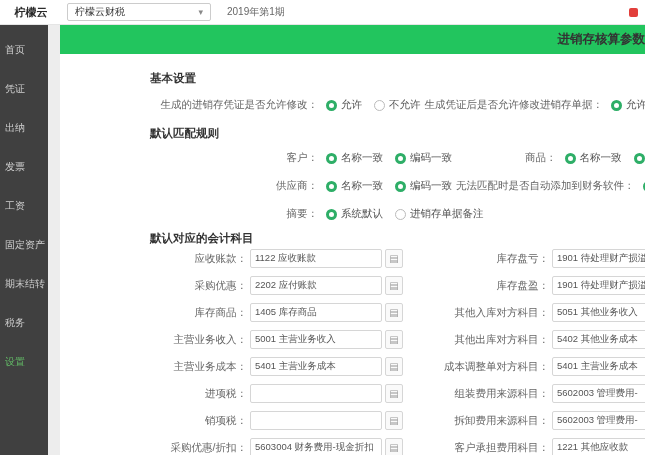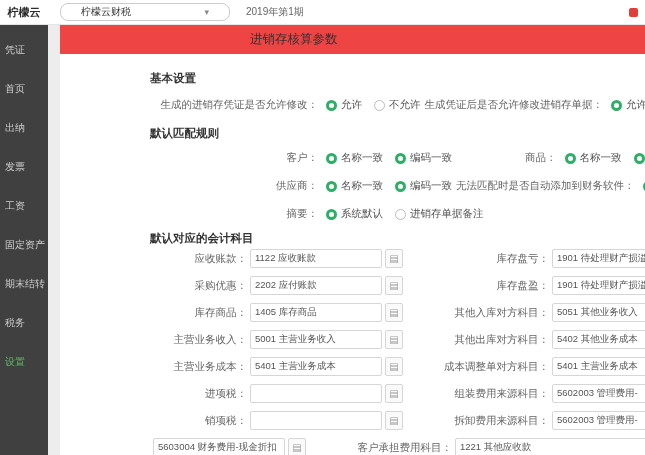--- a/index.html
+++ b/index.html
@@ -5,35 +5,35 @@
   * { box-sizing: content-box; }
   html,body{margin:0;padding:0;}
   body{
     width:645px;height:455px;overflow:hidden;position:relative;
     background:#ededed;color:#333;
     font-family:"Liberation Sans","DejaVu Sans",sans-serif;font-size:10.5px;
   }
   
   .topbar{position:absolute;top:0;left:0;width:645px;height:24px;background:#fff;
     border-bottom:1px solid #e5e5e5;display:flex;align-items:center;z-index:5;}
-  .logo{width:48px;text-align:center;font-weight:bold;font-size:11px;color:#2b2b2b;flex:none;}
-  .acct-select{margin-left:12px;width:128px;height:16px;border:1px solid #ccc;border-radius:8px;
-    display:flex;align-items:center;padding:0 20px;font-size:10px;color:#333;cursor:pointer;background:#fff;}
+  .logo{width:48px;text-align:center;font-weight:bold;font-size:11px;color:#2b2b2b;flex:none;padding-left:7px;}
+  .acct-select{margin-left:12px;width:128px;height:16px;border:1px solid #ccc;border-radius:2px;
+    display:flex;align-items:center;padding:0 7px;font-size:10px;color:#333;cursor:pointer;background:#fff;}
   .acct-caret{margin-left:auto;color:#888;font-size:9px;line-height:1;}
   .period{margin-left:16px;font-size:10px;color:#666;}
   .notice{margin-left:auto;margin-right:7px;width:9px;height:9px;border-radius:2px;background:#e23f3b;cursor:pointer;}
   
   .sidebar{position:absolute;top:24px;left:0;width:48px;height:431px;background:#404040;padding-top:6px;}
   .side-item{height:39px;line-height:39px;padding-left:5px;font-size:10px;color:#cfcfcf;
     cursor:pointer;white-space:nowrap;overflow:hidden;}
   .side-item.active{color:#62b966;}
   
   .panel{position:absolute;top:24px;left:60px;width:585px;height:431px;background:#fff;overflow:hidden;}
   .title{position:absolute;top:0;left:0;width:100%;height:30px;line-height:30px;box-sizing:border-box;
-    padding-left:190px;text-align:left;font-weight:normal;font-size:12.5px;color:#333;background:#ef4444;}
+    padding-left:190px;text-align:right;font-weight:bold;font-size:12.5px;color:#333;background:#22c55e;}
   .form{position:absolute;left:90px;right:-10px;top:30px;bottom:0;}
   .sec{font-weight:bold;font-size:11.5px;color:#333;height:13px;line-height:13px;}
   .sec.s1{margin-top:18px;}
   .sec.s2{margin-top:12px;}
   .sec.s3{margin-top:8px;}
   
   .prow{display:flex;align-items:center;height:20px;white-space:nowrap;}
   .prow.first{margin-top:10px;}
   .mrow{margin-top:8px;}
   .lbl{color:#666;text-align:right;white-space:nowrap;flex:none;}
@@ -66,22 +66,22 @@
   <div class="logo">柠檬云</div>
   <div class="acct-select">
     <span>柠檬云财税</span>
     <span class="acct-caret">▾</span>
   </div>
   <div class="period">2019年第1期</div>
   <div class="notice"></div>
 </div>
 
 <div class="sidebar">
+  <div class="side-item">首页</div>
   <div class="side-item">凭证</div>
-  <div class="side-item">首页</div>
   <div class="side-item">出纳</div>
   <div class="side-item">发票</div>
   <div class="side-item">工资</div>
   <div class="side-item">固定资产</div>
   <div class="side-item">期末结转</div>
   <div class="side-item">税务</div>
   <div class="side-item active">设置</div>
 </div>
 
 <div class="panel">
@@ -222,20 +222,21 @@
     <div class="frow">
       <span class="lbl-b">销项税：</span>
       <input class="inp inp-l" value="" style="">
       <span class="picker">
           <span>▤</span>
         </span>
       <span class="lbl-r">拆卸费用来源科目：</span>
       <input class="inp inp-r" value="5602003 管理费用-" style="">
     </div>
     <div class="frow">
+      <span class="lbl-b">采购优惠/折扣：</span>
       <input class="inp inp-l" value="5603004 财务费用-现金折扣" style="">
       <span class="picker">
           <span>▤</span>
         </span>
       <span class="lbl-r">客户承担费用科目：</span>
       <input class="inp inp-r" value="1221 其他应收款" style="">
     </div>
 
   </div>
 </div>

